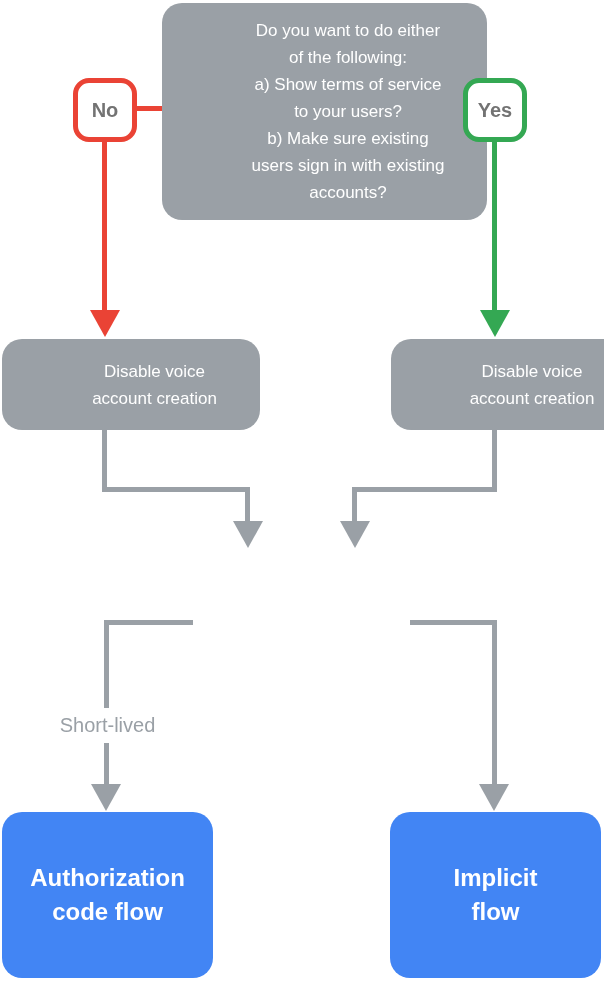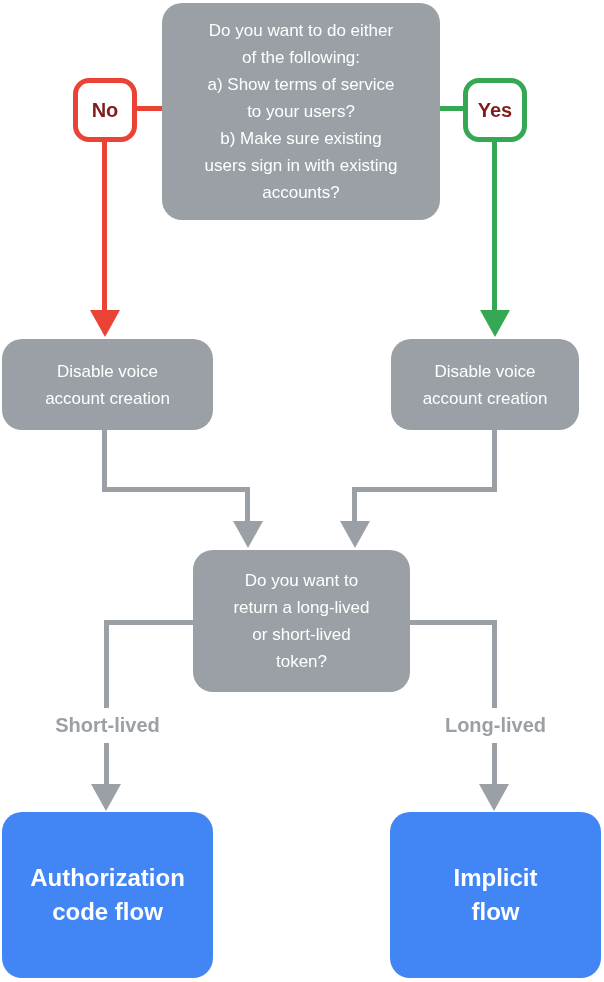--- a/index.html
+++ b/index.html
@@ -23,20 +23,21 @@
     border-radius: 20px;
     color: #ffffff;
     font-size: 17px;
     line-height: 27px;
     text-align: center;
     white-space: pre-line;
     display: flex;
     align-items: center;
     justify-content: center;
     z-index: 2;
+    padding-left: 47px;
   }
 
   
   .blue-box {
     position: absolute;
     background: #4285F4;
     border-radius: 20px;
     color: #ffffff;
     font-size: 24px;
     font-weight: 700;
@@ -49,21 +50,21 @@
     z-index: 2;
   }
 
   
   .badge {
     position: absolute;
     width: 54px;
     height: 54px;
     background: #ffffff;
     border-radius: 16px;
-    color: #7f1d1d;
+    color: #737373;
     font-size: 20px;
     font-weight: 700;
     display: flex;
     align-items: center;
     justify-content: center;
     z-index: 3;
   }
   .badge.no  { border: 5px solid #EA4335; }
   .badge.yes { border: 5px solid #34A853; text-align: center; }
 
@@ -85,21 +86,21 @@
   .arrow-down.gray  { border-top: 27px solid #9AA0A6; }
   .arrow-down.red   { border-top: 27px solid #EA4335; }
   .arrow-down.green { border-top: 27px solid #34A853; }
 
   
   .branch-label {
     position: absolute;
     background: #ffffff;
     color: #9AA0A6;
     font-size: 20px;
-    font-weight: 700;
+    font-weight: 400;
     display: flex;
     align-items: center;
     justify-content: center;
     z-index: 2;
   }
 </style>
 </head>
 <body>
 
 <div class="canvas">
@@ -140,39 +141,30 @@
   <div class="line gray" style="left:102px; top:430px; width:5px; height:62px;"></div>
   <div class="line gray" style="left:102px; top:487px; width:148px; height:5px;"></div>
   <div class="line gray" style="left:245px; top:487px; width:5px; height:35px;"></div>
   <div class="arrow-down gray" style="left:233px; top:521px;"></div>
 
   <div class="line gray" style="left:492px; top:430px; width:5px; height:62px;"></div>
   <div class="line gray" style="left:352px; top:487px; width:145px; height:5px;"></div>
   <div class="line gray" style="left:352px; top:487px; width:5px; height:35px;"></div>
   <div class="arrow-down gray" style="left:340px; top:521px;"></div>
 
-  <div class="gray-box" style="left:193px; top:550px; width:217px; height:142px;">
-    <span>Do you want to
-return a long-lived
-or short-lived
-token?</span>
-  </div>
 
   <div class="line gray" style="left:104px; top:620px; width:89px; height:5px;"></div>
   <div class="line gray" style="left:104px; top:620px; width:5px; height:166px;"></div>
   <div class="branch-label" style="left:23px; top:708px; width:169px; height:35px;">
     <span>Short-lived</span>
   </div>
   <div class="arrow-down gray" style="left:91px; top:784px;"></div>
 
   <div class="line gray" style="left:410px; top:620px; width:87px; height:5px;"></div>
   <div class="line gray" style="left:492px; top:620px; width:5px; height:166px;"></div>
-  <div class="branch-label" style="left:411px; top:708px; width:169px; height:35px;">
-    <span>Long-lived</span>
-  </div>
   <div class="arrow-down gray" style="left:479px; top:784px;"></div>
 
   <div class="blue-box" style="left:2px; top:812px; width:211px; height:166px;">
     <span>Authorization
 code flow</span>
   </div>
   <div class="blue-box" style="left:390px; top:812px; width:211px; height:166px;">
     <span>Implicit
 flow</span>
   </div>

